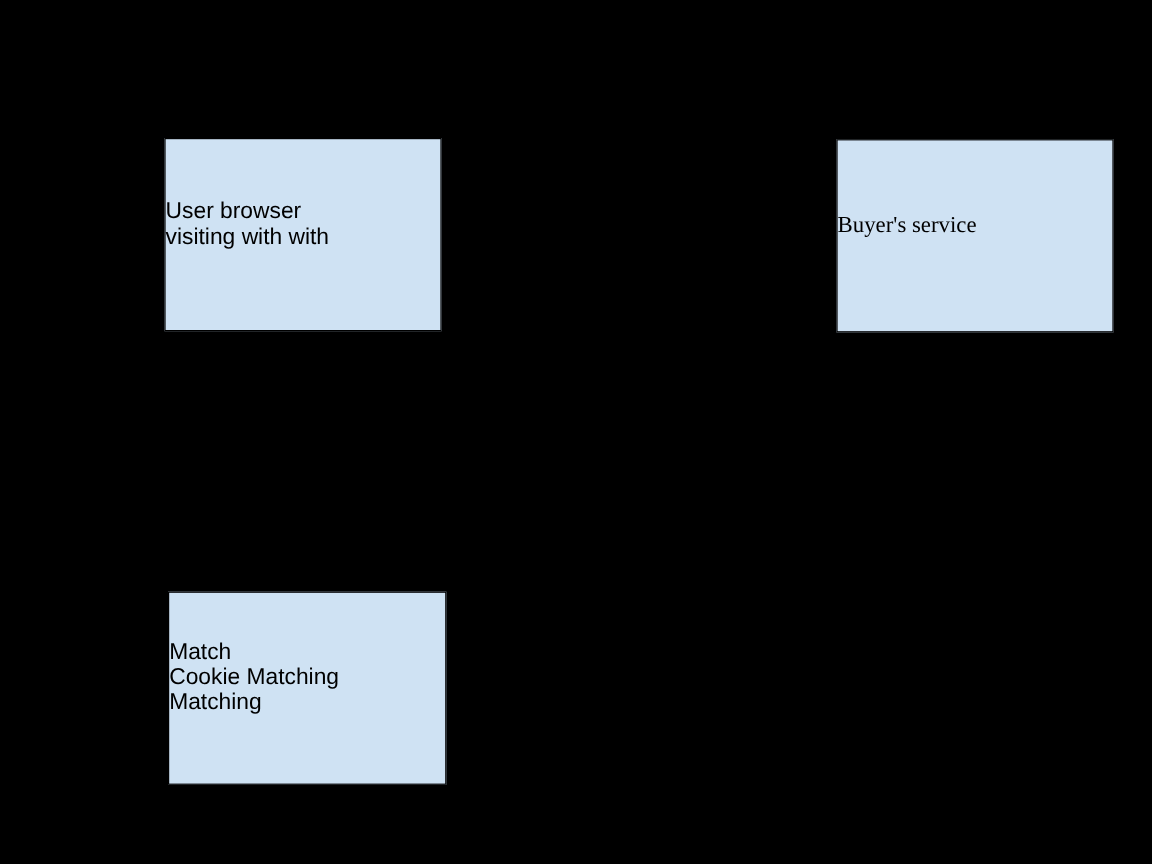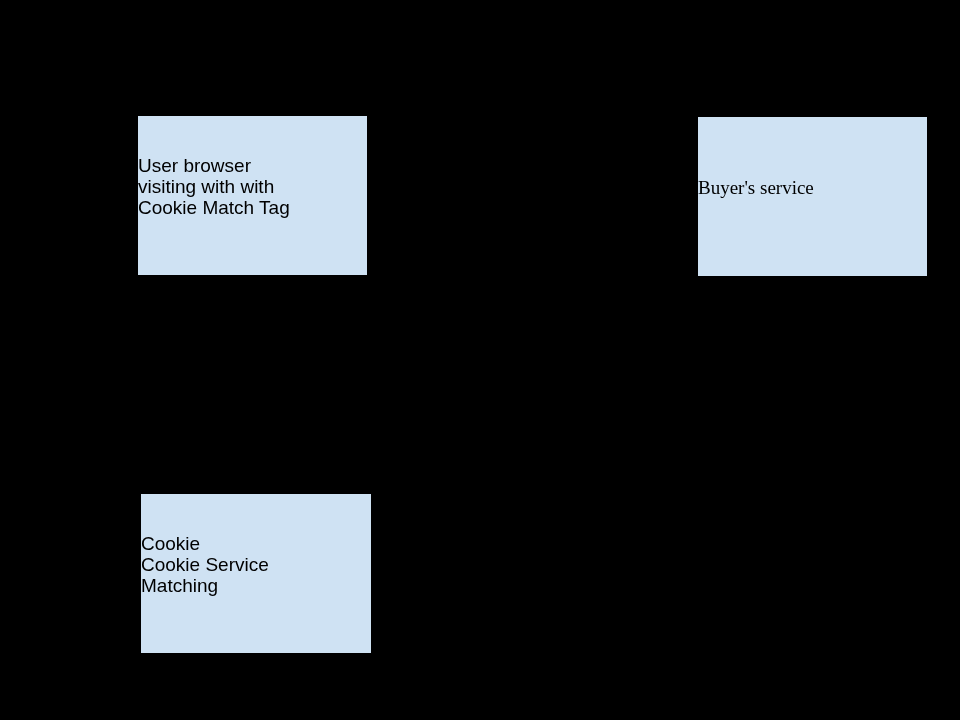--- a/index.html
+++ b/index.html
@@ -36,26 +36,25 @@
   .node-google-cms     { left: 140px; top: 493px; width: 232px; height: 161px; }
 </style>
 </head>
 <body>
 
 <div class="canvas">
 
   <div class="node node-user-browser">
     <span>User browser</span>
     <span>visiting with with</span>
-    <span>Cookie Match Tag</span>
   </div>
 
   <div class="node node-buyers-service">
     <span>Buyer's service</span>
   </div>
 
   <div class="node node-google-cms">
-    <span>Cookie</span>
-    <span>Cookie Service</span>
+    <span>Match</span>
+    <span>Cookie Matching</span>
     <span>Matching</span>
   </div>
 
 </div>
 
 </body></html>

